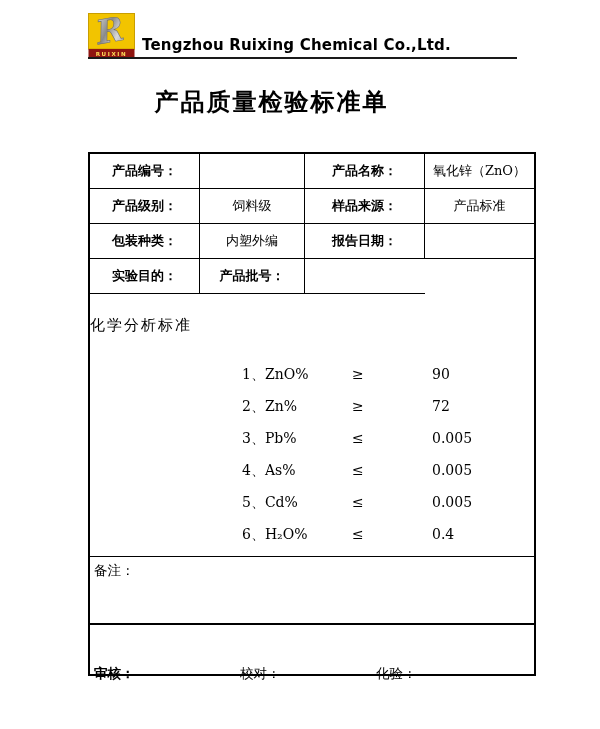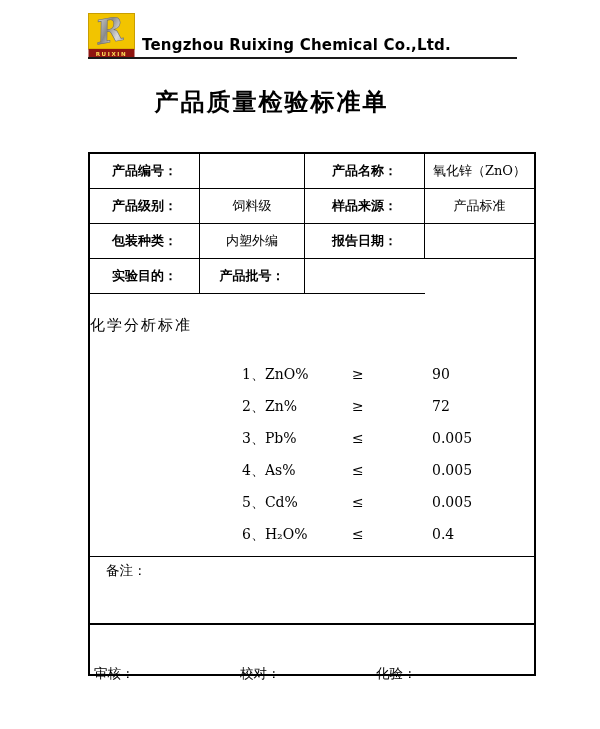--- a/index.html
+++ b/index.html
@@ -40,29 +40,29 @@
   
   .chem-section { position:relative; height:262px; font-family:"DejaVu Serif","Liberation Serif",serif; }
   .chem-title { position:absolute; top:22px; left:0; width:100%; text-align:left; font-size:15px; letter-spacing:2px; }
   .chem-items { position:absolute; top:64px; left:0; right:0;margin-left:24px; }
   .chem-row { position:relative; height:32px; line-height:32px; font-size:14px; }
   .chem-label { position:absolute; left:128px; }
   .chem-op    { position:absolute; left:238px; }
   .chem-val   { position:absolute; left:318px; }
   
   .remarks {
-    border-top:1px solid #000; height:67px; padding:5px 0 0 16px;
+    border-top:1px solid #000; height:67px; padding:5px 0 0 4px;
     font-family:"DejaVu Serif","Liberation Serif",serif; font-size:13.5px;
   }
   .footer-row {
     position:relative; border-top:2px solid #000; height:93px;
     font-family:"DejaVu Serif","Liberation Serif",serif; font-size:13.5px;
   }
   .footer-row .sig { position:absolute; top:40px; }
-  .sig.review    { left:4px; }
+  .sig.review    { left:4px;font-weight:bold; }
   .sig.proofread { left:150px; }
   .sig.assay     { left:286px; }
 </style>
 </head>
 <body>
 
 <div class="page">
 
   <svg class="logo" viewBox="0 0 47 45" xmlns="http://www.w3.org/2000/svg">
     <defs>

